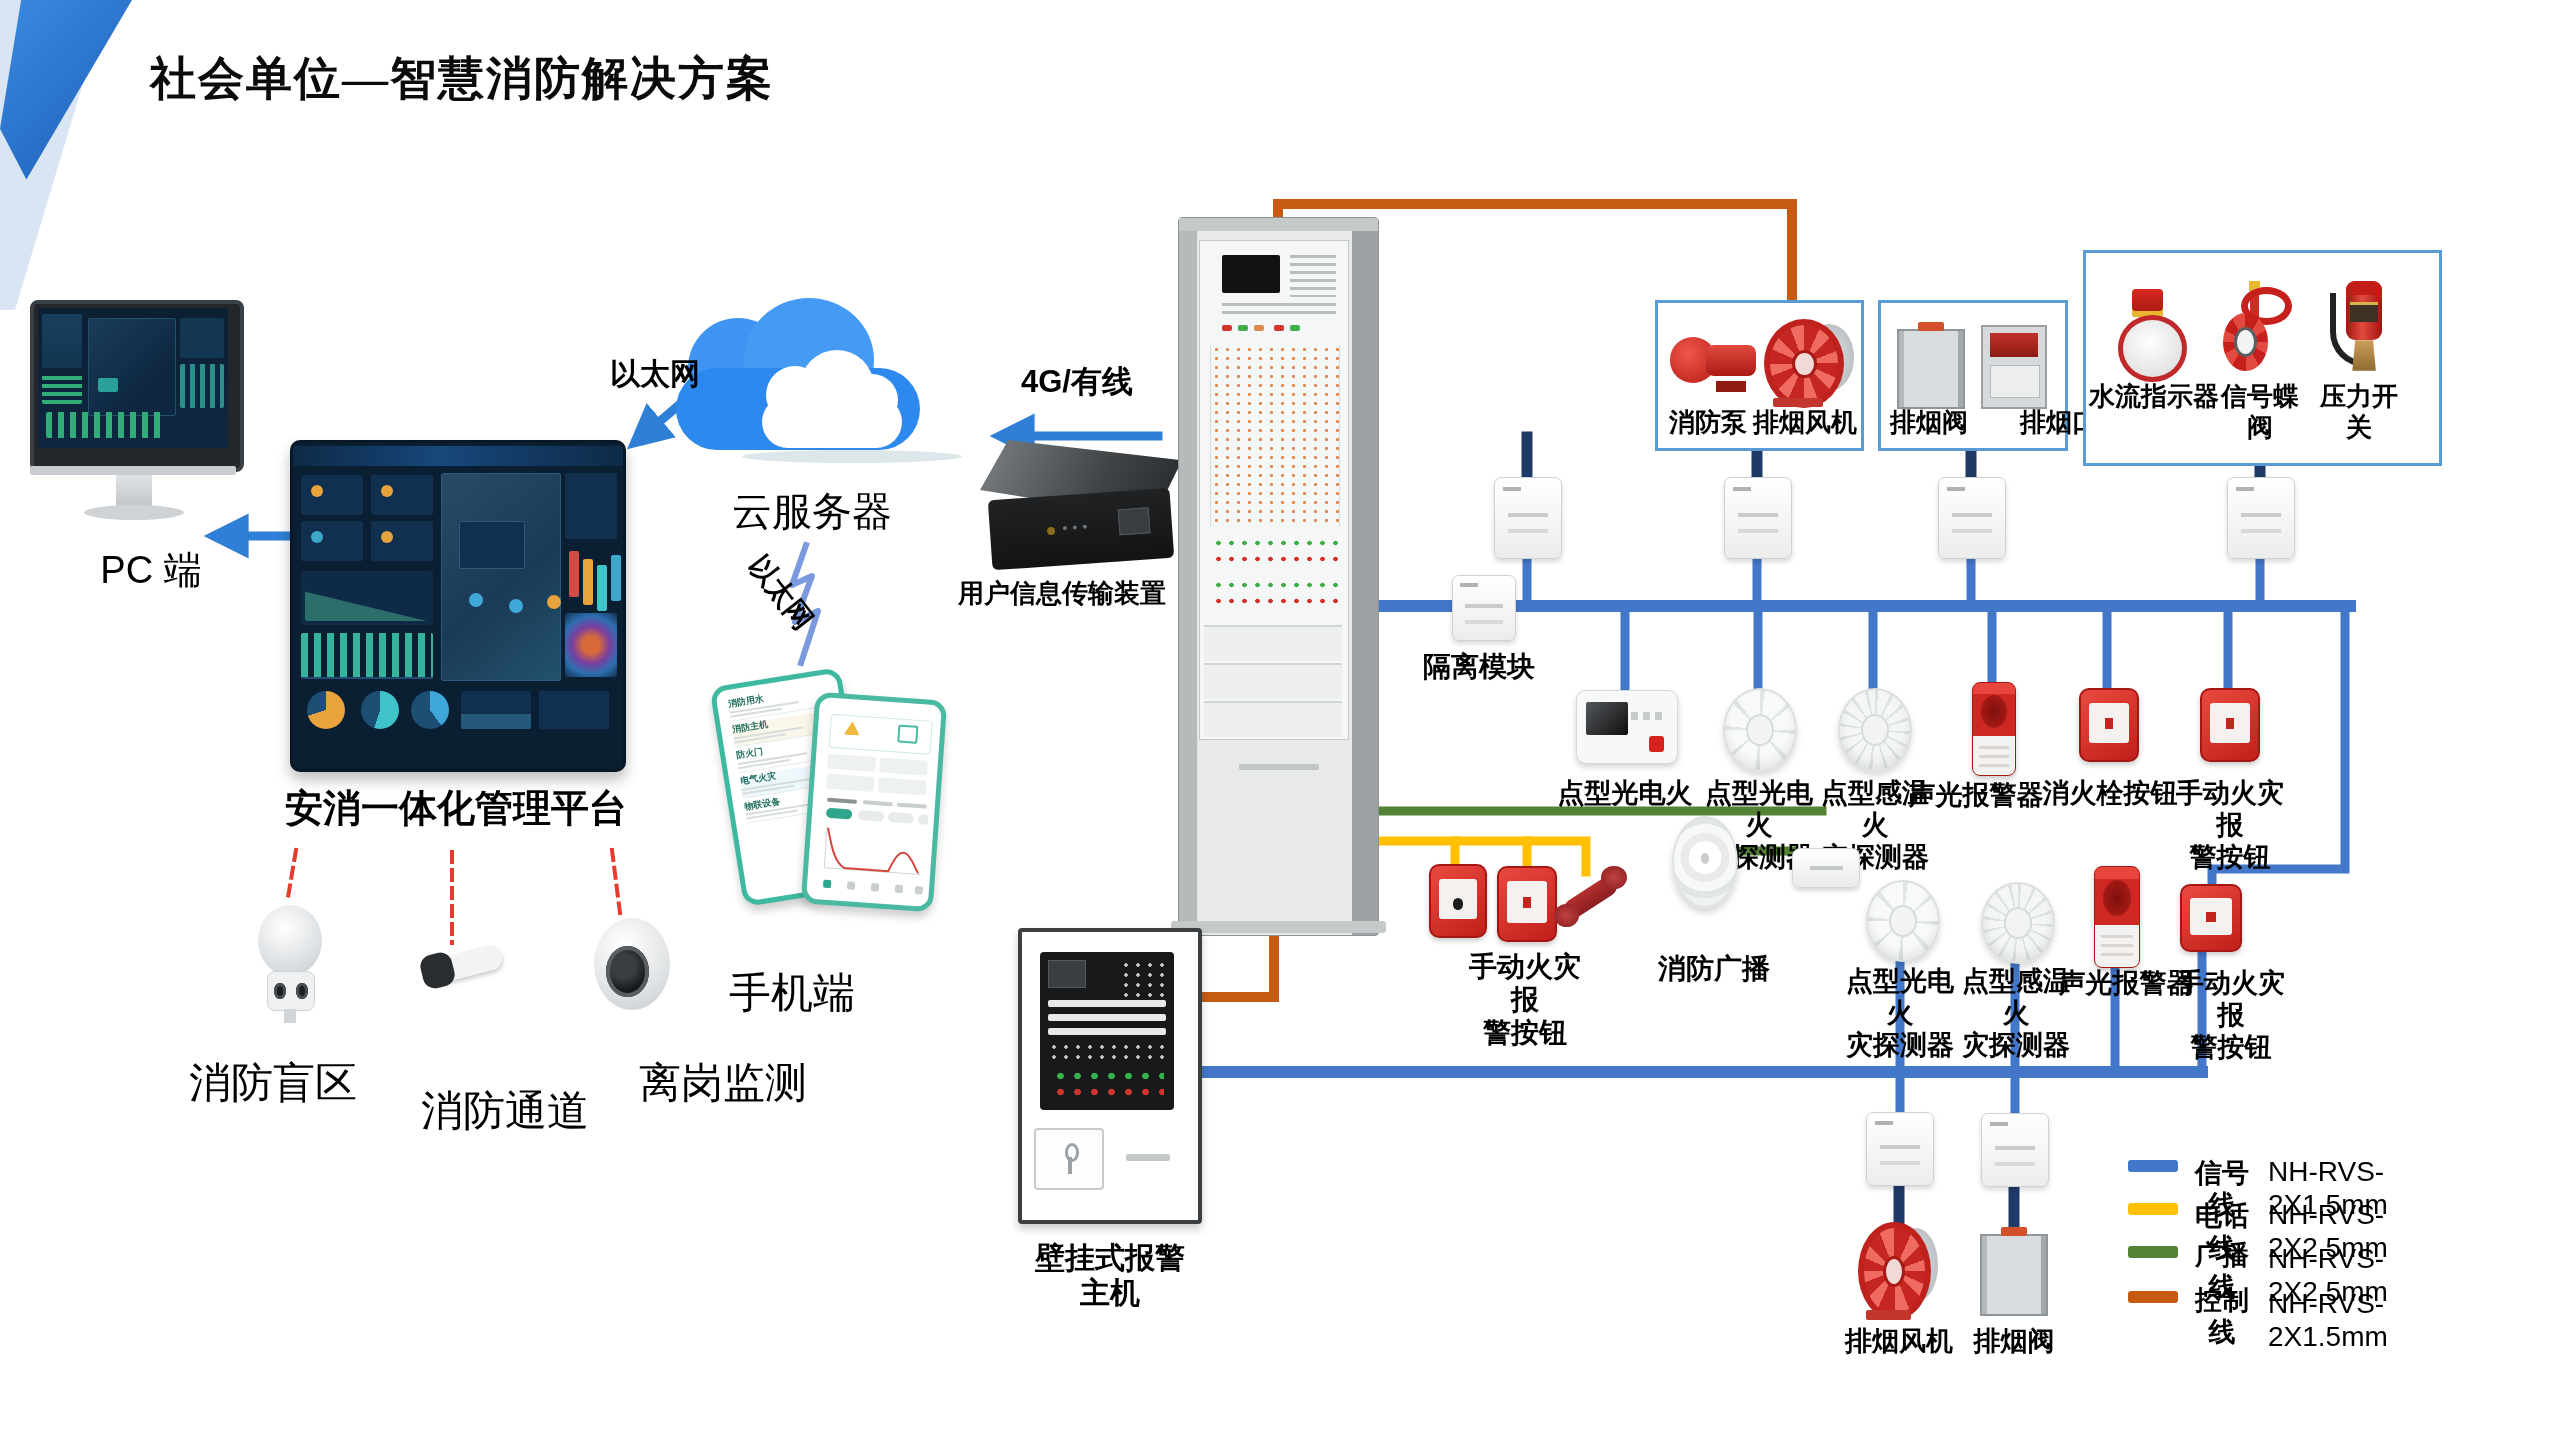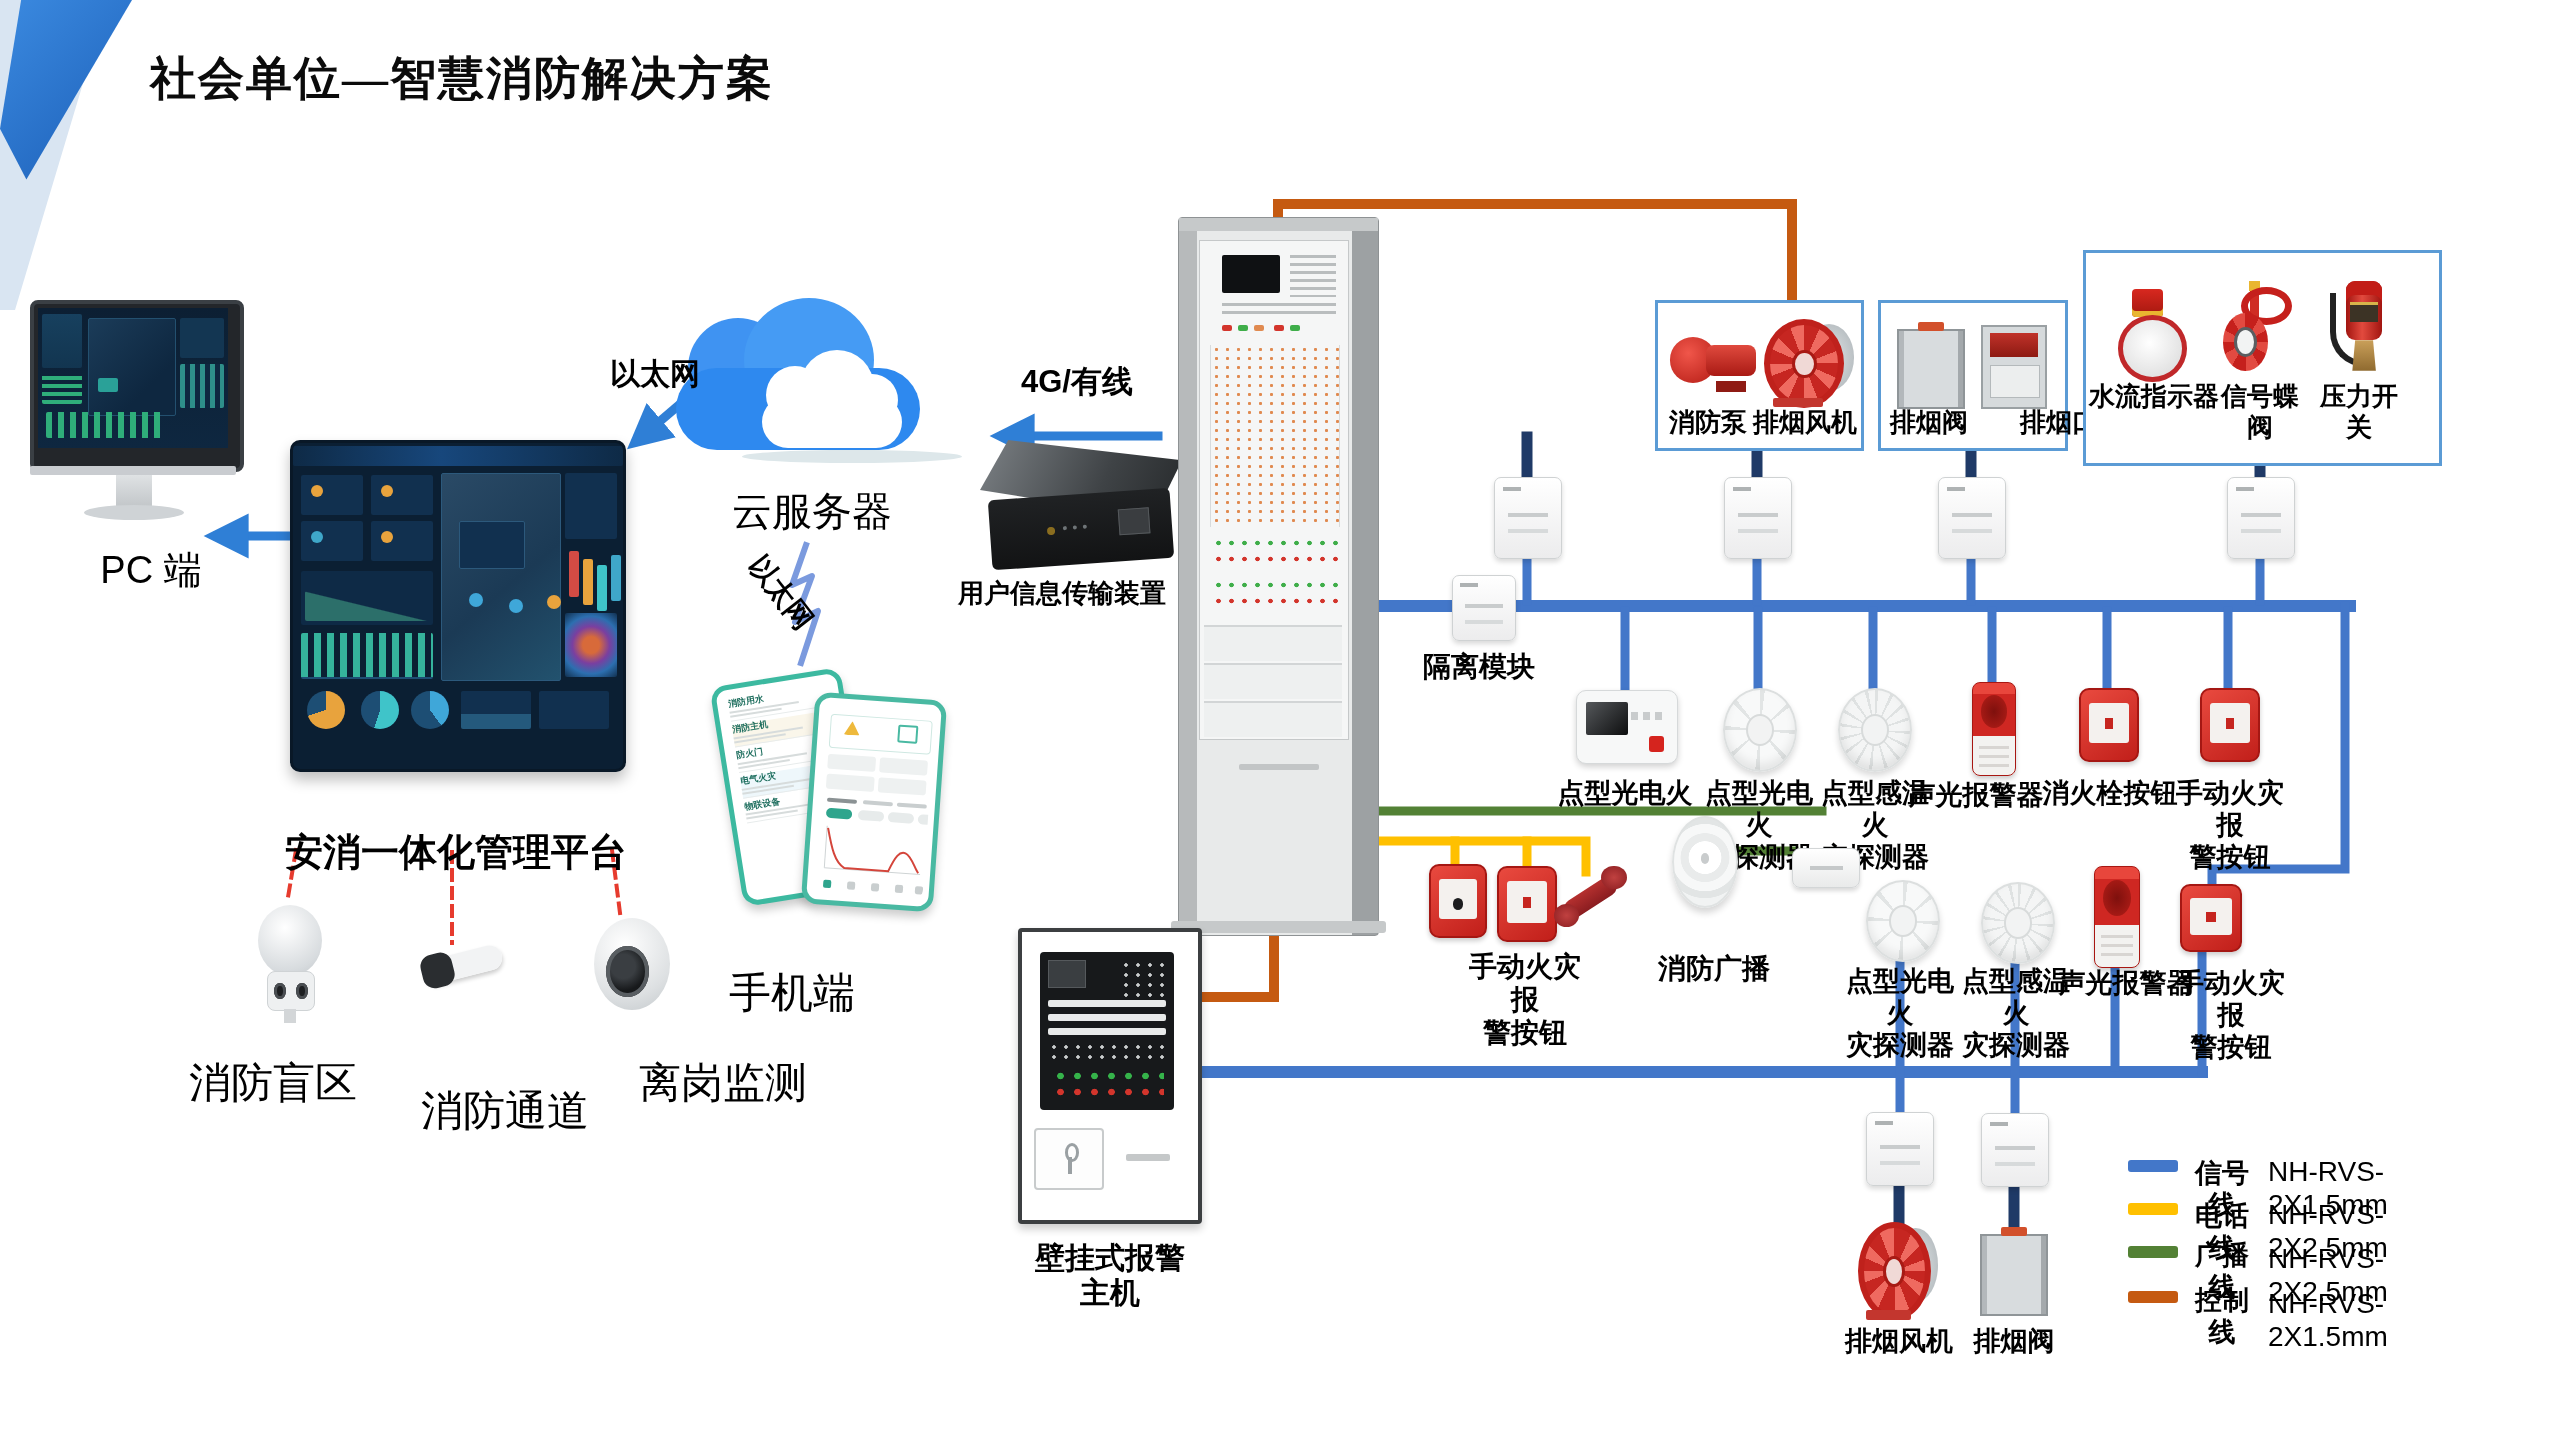--- a/index.html
+++ b/index.html
@@ -272,21 +272,21 @@
     <div class="mini" style="left:166px;top:78px;width:64px;height:46px;background:#11304f;border:1px solid #2c597c;"></div>
     <div class="mini" style="left:176px;top:150px;width:14px;height:14px;border-radius:50%;background:#3fa7d9;box-shadow:40px 6px 0 #3fa7d9,78px 2px 0 #e8a33d;"></div>
     <div class="mini" style="left:272px;top:30px;width:52px;height:66px;background:#11304f;"></div>
     <div class="mini" style="left:276px;top:108px;width:10px;height:46px;background:#d34b44;box-shadow:14px 8px 0 #e8a33d,28px 14px 0 #3fc4c9,42px 4px 0 #3fa7c9;"></div>
     <div class="mini" style="left:272px;top:170px;width:52px;height:64px;background:radial-gradient(circle at 50% 50%,#d86a3a 0 20%,#7a3fa0 45%,#2c6fb0 70%,#11304f);"></div>
     <div class="mini" style="left:14px;top:248px;width:38px;height:38px;border-radius:50%;background:conic-gradient(#e8a33d 0 70%,#1d4e74 0);box-shadow:54px 0 0 #11304f;"></div>
     <div class="mini" style="left:68px;top:248px;width:38px;height:38px;border-radius:50%;background:conic-gradient(#3fc4c9 0 55%,#1d4e74 0);"></div>
     <div class="mini" style="left:118px;top:248px;width:38px;height:38px;border-radius:50%;background:conic-gradient(#3fa7d9 0 40%,#1d4e74 0);"></div>
     <div class="mini" style="left:168px;top:248px;width:70px;height:38px;background:linear-gradient(to top,#24597c 0 40%,#11304f 40%);box-shadow:78px 0 0 #11304f;"></div>
   </div>
-  <div class="lbl" style="left:278px;top:786px;width:356px;font-size:38px;margin-top:44px;">安消一体化管理平台</div>
+  <div class="lbl" style="left:278px;top:786px;width:356px;font-size:38px;">安消一体化管理平台</div>
 
   <div class="cl" style="left:688px;top:318px;width:100px;height:100px;background:#3f93f2;"></div>
   <div class="cl" style="left:744px;top:298px;width:130px;height:124px;background:#459bf4;"></div>
   <div class="cl" style="left:676px;top:368px;width:244px;height:82px;border-radius:44px;background:#2e89ef;"></div>
   <div class="cl" style="left:766px;top:366px;width:58px;height:58px;background:#fff;"></div>
   <div class="cl" style="left:800px;top:350px;width:74px;height:74px;background:#fff;"></div>
   <div class="cl" style="left:846px;top:374px;width:52px;height:52px;background:#fff;"></div>
   <div class="cl" style="left:762px;top:396px;width:140px;height:52px;border-radius:26px;background:#fff;"></div>
   <div class="abs" style="left:742px;top:450px;width:220px;height:13px;border-radius:50%;background:#dde7ea;"></div>
   <div class="lbl" style="left:712px;top:488px;width:200px;font-size:40px;font-weight:400;">云服务器</div>

